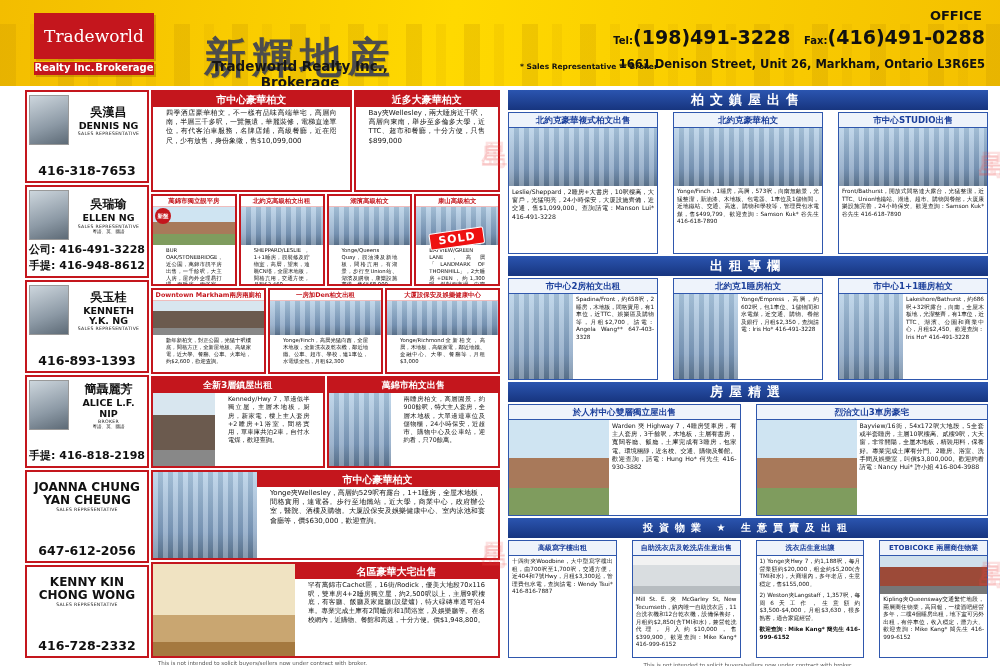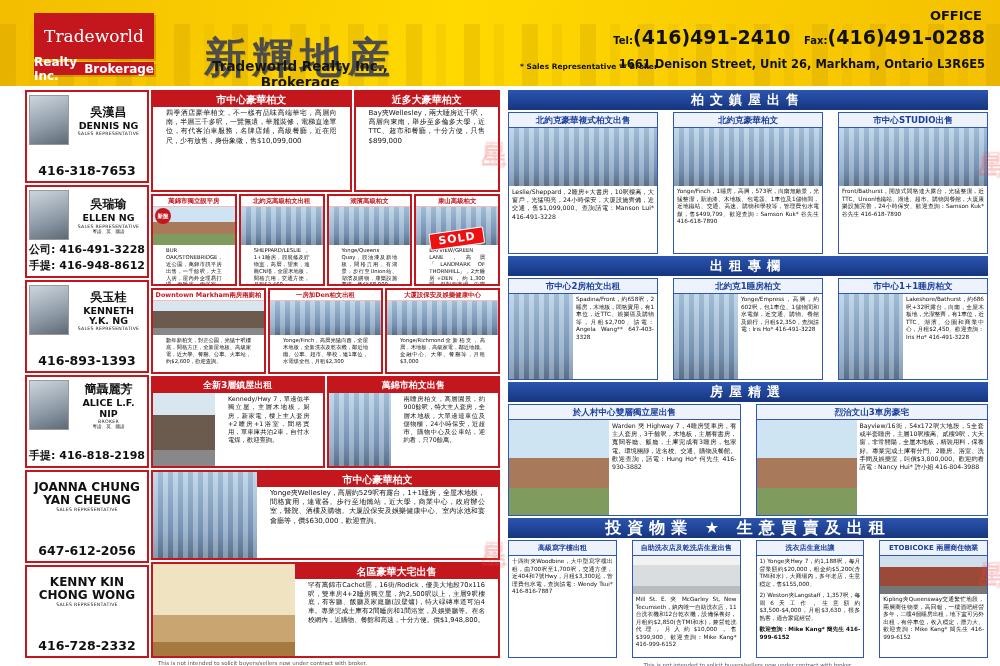--- a/index.html
+++ b/index.html
@@ -17,21 +17,21 @@
     background:linear-gradient(100deg,#f3bd00,#ffd900 45%,#f4c000);overflow:hidden;}
   .banner::before{content:"";position:absolute;left:0;bottom:0;width:100%;height:62px;
     background:
       repeating-linear-gradient(90deg,rgba(190,140,0,.22) 0 16px,transparent 16px 30px,rgba(210,160,0,.16) 30px 40px,transparent 40px 58px);
   }
   .logo-box{position:absolute;left:34px;top:13px;width:120px;height:46px;background:var(--red);
     display:flex;align-items:center;justify-content:center;box-shadow:2px 2px 0 rgba(120,60,0,.25);}
   .logo-box span{color:#fff;font-family:"DejaVu Serif","Liberation Serif",serif;
     font-weight:normal;font-size:17px;}
   .logo-strip{position:absolute;left:34px;top:62px;width:120px;height:13px;background:var(--red);
-    color:#fff;font-size:12px;font-weight:bold;display:flex;align-items:center;justify-content:space-around;
+    color:#fff;font-size:10px;font-weight:bold;display:flex;justify-content:space-around;
     box-shadow:2px 2px 0 rgba(120,60,0,.25);}
   .zh-title{position:absolute;left:185px;top:6px;width:230px;text-align:center;
     font-family:Liberation Serif, serif;font-size:42px;font-weight:bold;color:#4c4c4c;
     letter-spacing:6px;text-shadow:1px 1px 0 rgba(0,0,0,.15);margin-top:24px;}
   .en-title{position:absolute;left:175px;top:58px;width:250px;text-align:center;
     font-size:13.5px;font-weight:bold;color:#151515;}
   .office{position:absolute;right:18px;top:8px;font-size:13px;font-weight:bold;}
   .telfax{position:absolute;right:15px;top:26px;font-weight:bold;white-space:nowrap;}
   .telfax .lbl{font-size:10px;}
   .telfax .num{font-size:19px;}
@@ -108,21 +108,21 @@
     <span>Tradeworld</span>
   </div>
   <div class="logo-strip">
     <span>Realty Inc.</span>
     <span>Brokerage</span>
   </div>
   <div class="zh-title">新輝地産</div>
   <div class="en-title">Tradeworld Realty Inc., Brokerage</div>
   <div class="office">OFFICE</div>
   <div class="telfax">
-    <span class="lbl">Tel:</span><span class="num">(416)491-2410</span>
+    <span class="lbl">Tel:</span><span class="num">(198)491-3228</span>
     <span class="lbl" style="margin-left:8px">Fax:</span><span class="num">(416)491-0288</span>
   </div>
   <div class="addr">1661 Denison Street, Unit 26, Markham, Ontario L3R6E5</div>
   <div class="repnote">* Sales Representative  ** Broker</div>
 </div>
 
 <div class="wm" style="left:478px;top:120px;">星島</div>
 <div class="wm" style="left:975px;top:130px;">星島</div>
 <div class="wm" style="left:478px;top:520px;">星島</div>
 <div class="wm" style="left:975px;top:540px;">星島</div>
@@ -357,21 +357,21 @@
       </div>
       <div class="bcard">
         <div class="btitle">烈治文山3車房豪宅</div>
         <div class="body-flex">
           <div class="photo house" style="width:100px;"></div>
           <div class="btext" style="flex:1">Bayview/16街，54x172呎大地段，5全套或半套睡房，主層10呎樓高、貳樓9呎，大天窗，非常開陽，全屋木地板，精裝用料，保養好。專業完成土庫有分門、2睡房、浴室、洗手間及娛樂室，叫價$3,800,000。歡迎約看請電：Nancy Hui* 許小姐 416-804-3988</div>
         </div>
       </div>
     </div>
 
-    <div class="bbar" style="font-size:16px">投資物業 ★ 生意買賣及出租</div>
+    <div class="bbar" style="font-size:10px">投資物業 ★ 生意買賣及出租</div>
     <div class="brow" style="height:118px;">
       <div class="bcard">
         <div class="btitle sm">高級寫字樓出租</div>
         <div class="photo office" style="height:38px;"></div>
         <div class="btext xs">十四街夾Woodbine，大中型寫字樓出租，由700呎至1,700呎，交通方便，近404和7號Hwy，月租$3,300起，管理費包水電，查詢請電：Wendy Tsui* 416-816-7887</div>
       </div>
       <div class="bcard">
         <div class="btitle sm">自助洗衣店及乾洗店生意出售</div>
         <div class="photo laundry" style="height:38px;"></div>
         <div class="btext xs">Mill St. E. 夾 McGarley St, New Tecumseth，鎮內唯一自助洗衣店，11台洗衣機和12台乾衣機，設備保養好，月租約$2,850(含TMI和水)，兼營乾洗代理，月入約$10,000，售$399,900。歡迎查詢：Mike Kang* 416-999-6152</div>

